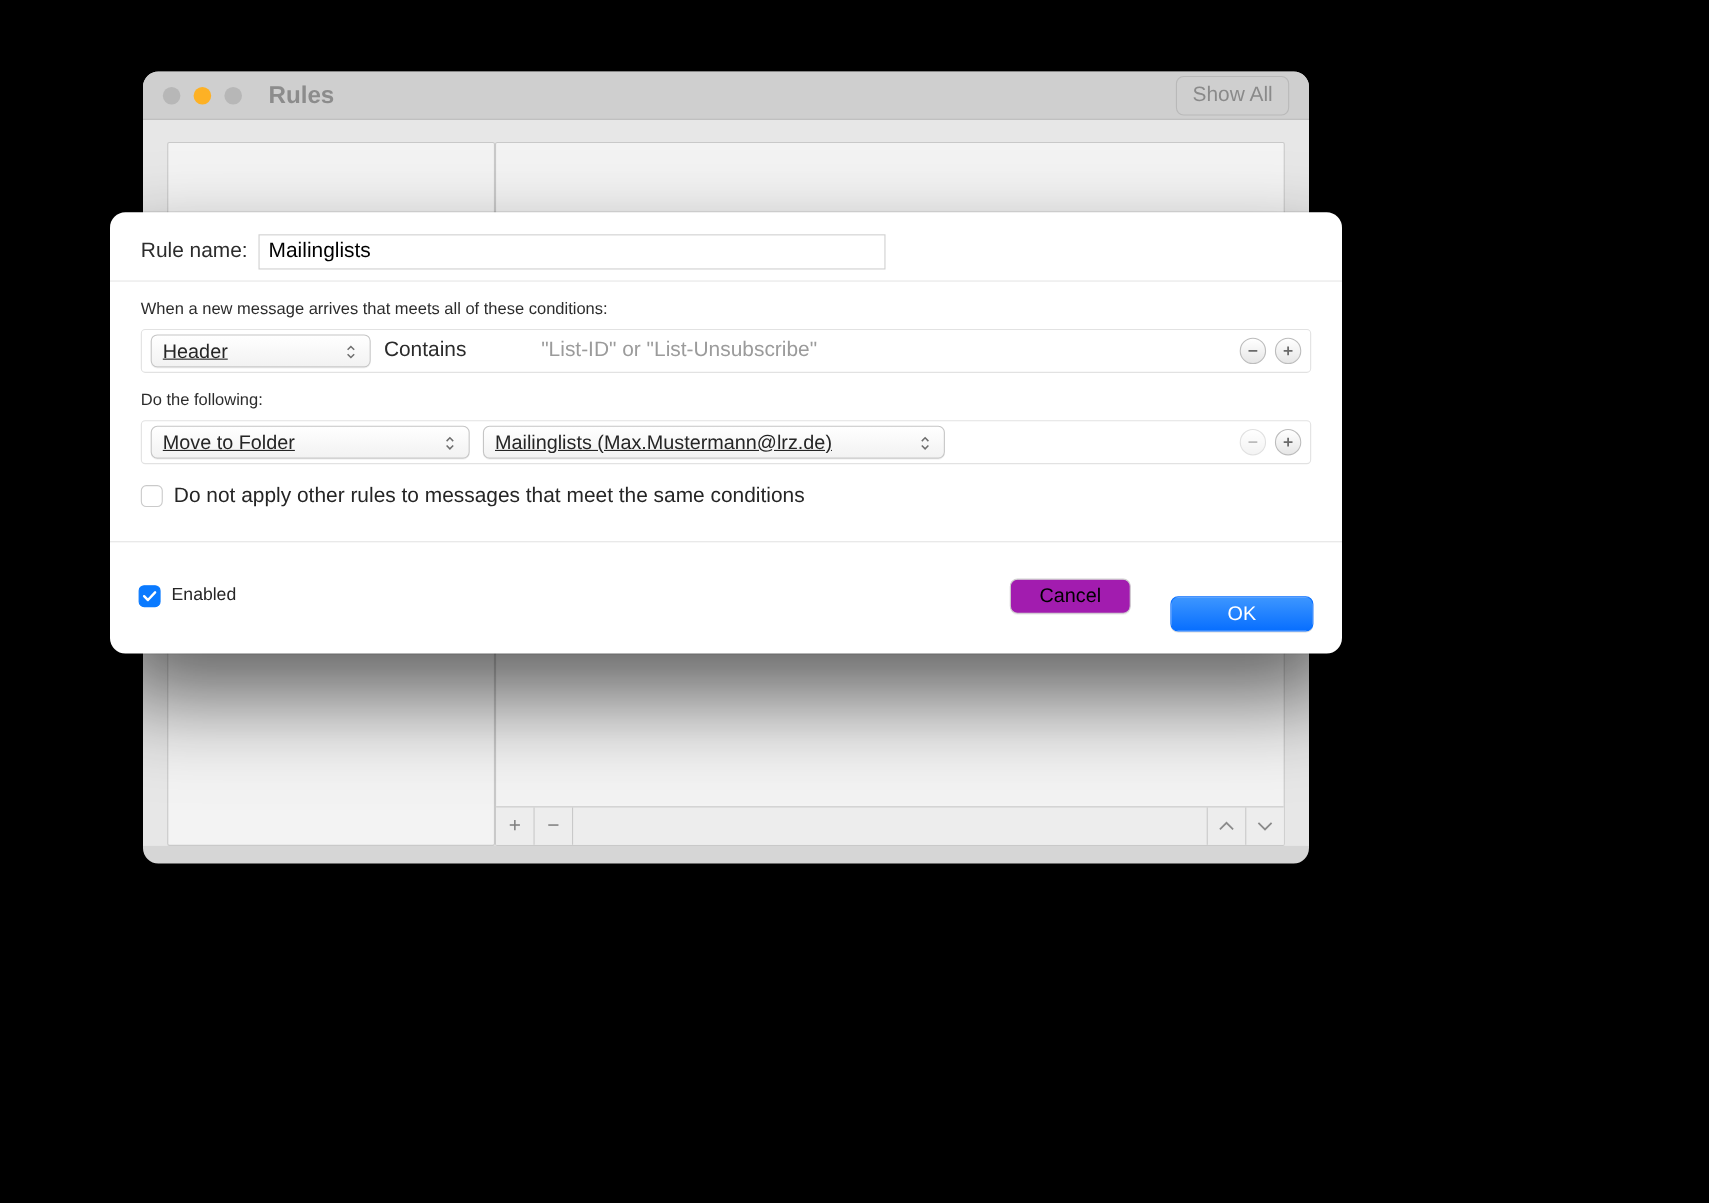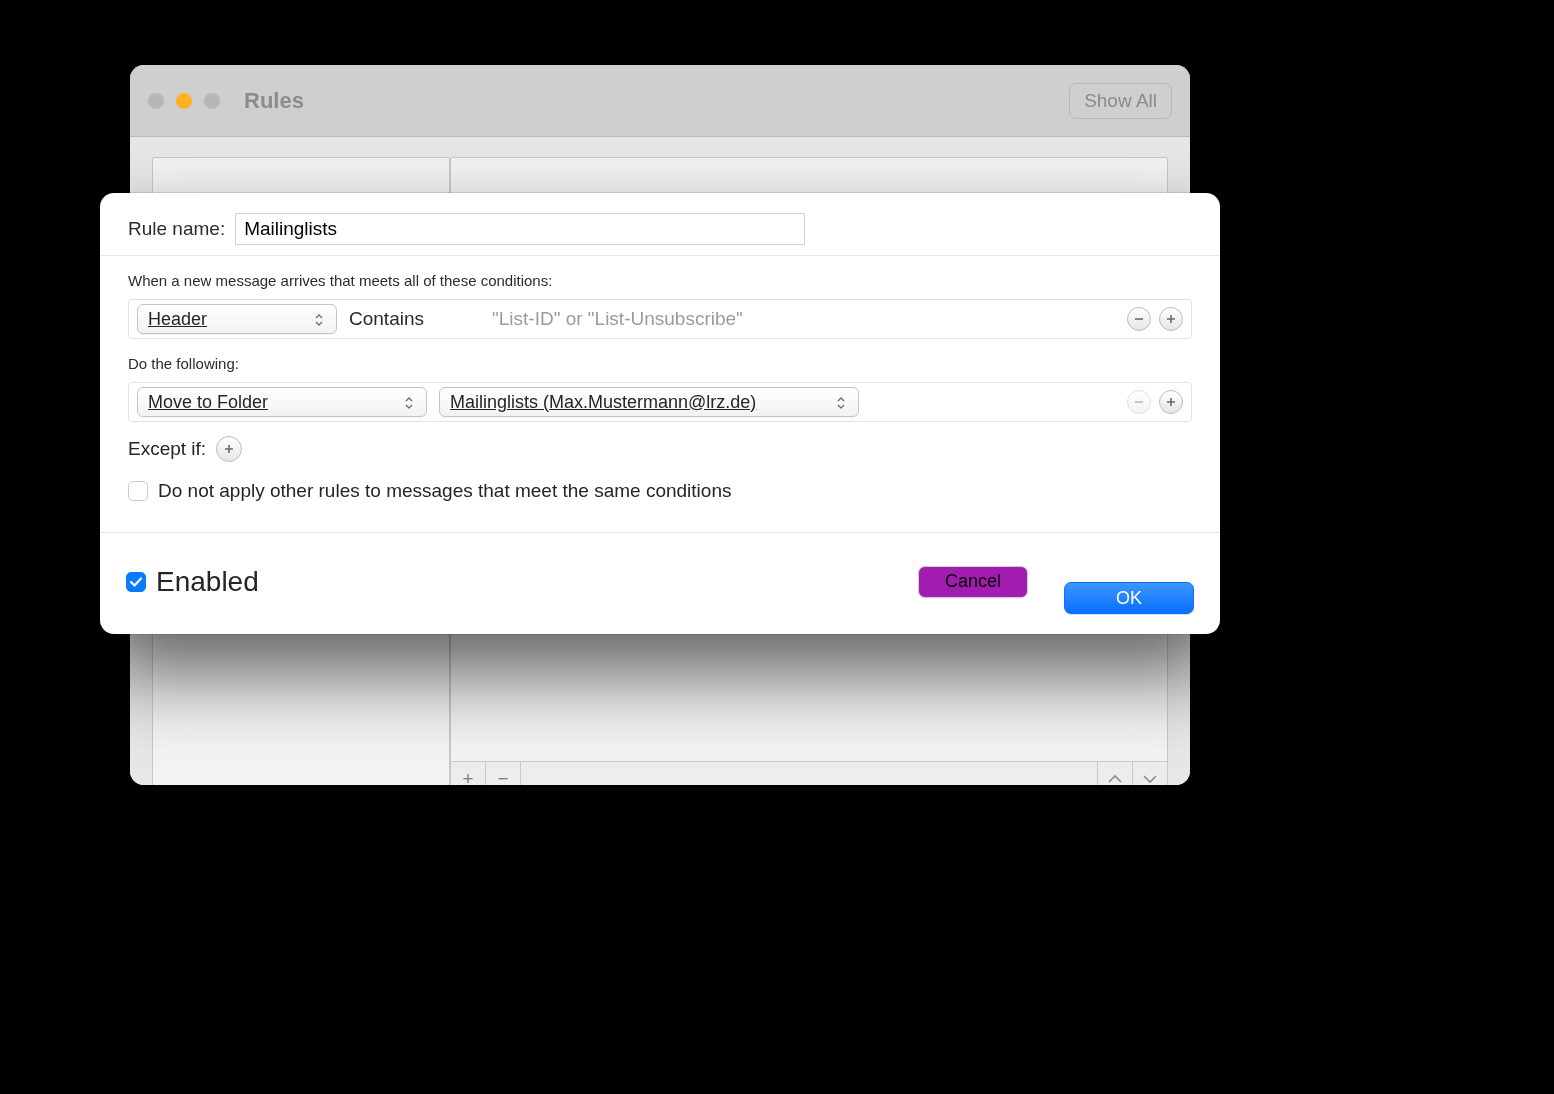--- a/index.html
+++ b/index.html
@@ -21,21 +21,21 @@
     left: 130px;
     top: 65px;
     width: 1060px;
     height: 720px;
     background: #d6d6d6;
     border-radius: 14px;
     box-shadow: 0 0 0 1px rgba(0,0,0,0.25), 0 30px 60px rgba(0,0,0,0.45);
     overflow: hidden;
   }
   .titlebar {
-    height: 72px;
+    height: 44px;
     background: #cfcfcf;
     display: flex;
     align-items: center;
     padding: 0 18px;
     border-bottom: 1px solid #b9b9b9;
   }
   .traffic-lights { display: flex; gap: 12px; align-items: center; }
   .traffic-dot {
     width: 16px; height: 16px; border-radius: 50%; background: #b7b7b7;
   }
@@ -256,21 +256,21 @@
     background: linear-gradient(#3d96ff,#086fff);
     border-color: #086fff;
     color: #fff;
     min-width: 130px;
     box-shadow: 0 1px 0 rgba(0,0,0,0.15);
     margin-top: 33px;
   }
   .footer-spacer { flex: 1; }
   .footer-gap { width: 36px; }
 
-  .enabled-wrap { display: flex; align-items: center; gap: 10px; font-size: 28px; }
+  .enabled-wrap { display: flex; align-items: flex-start; gap: 10px; font-size: 16px; }
 
   .chev svg { width: 10px; height: 14px; }
 
 </style>
 </head>
 <body>
 
 <div class="back-window">
   <div class="titlebar">
     <div class="traffic-lights">
@@ -368,28 +368,20 @@
             </svg>
         </div>
         <div class="circ-btn">
           <svg viewBox="0 0 12 12">
               <path d="M2 6 H10 M6 2 V10" stroke="currentColor" stroke-width="1.6"></path>
             </svg>
         </div>
       </div>
     </div>
 
-    <div class="except-row">
-      <span>Except if:</span>
-      <div class="circ-btn small">
-        <svg viewBox="0 0 12 12">
-            <path d="M2 6 H10 M6 2 V10" stroke="currentColor" stroke-width="1.6"></path>
-          </svg>
-      </div>
-    </div>
 
     <div class="checkbox-row">
       <span class="chk"></span>
       <span>Do not apply other rules to messages that meet the same conditions</span>
     </div>
 
     <div style="height:18px;"></div>
   </div>
 
   <div class="sheet-footer">

